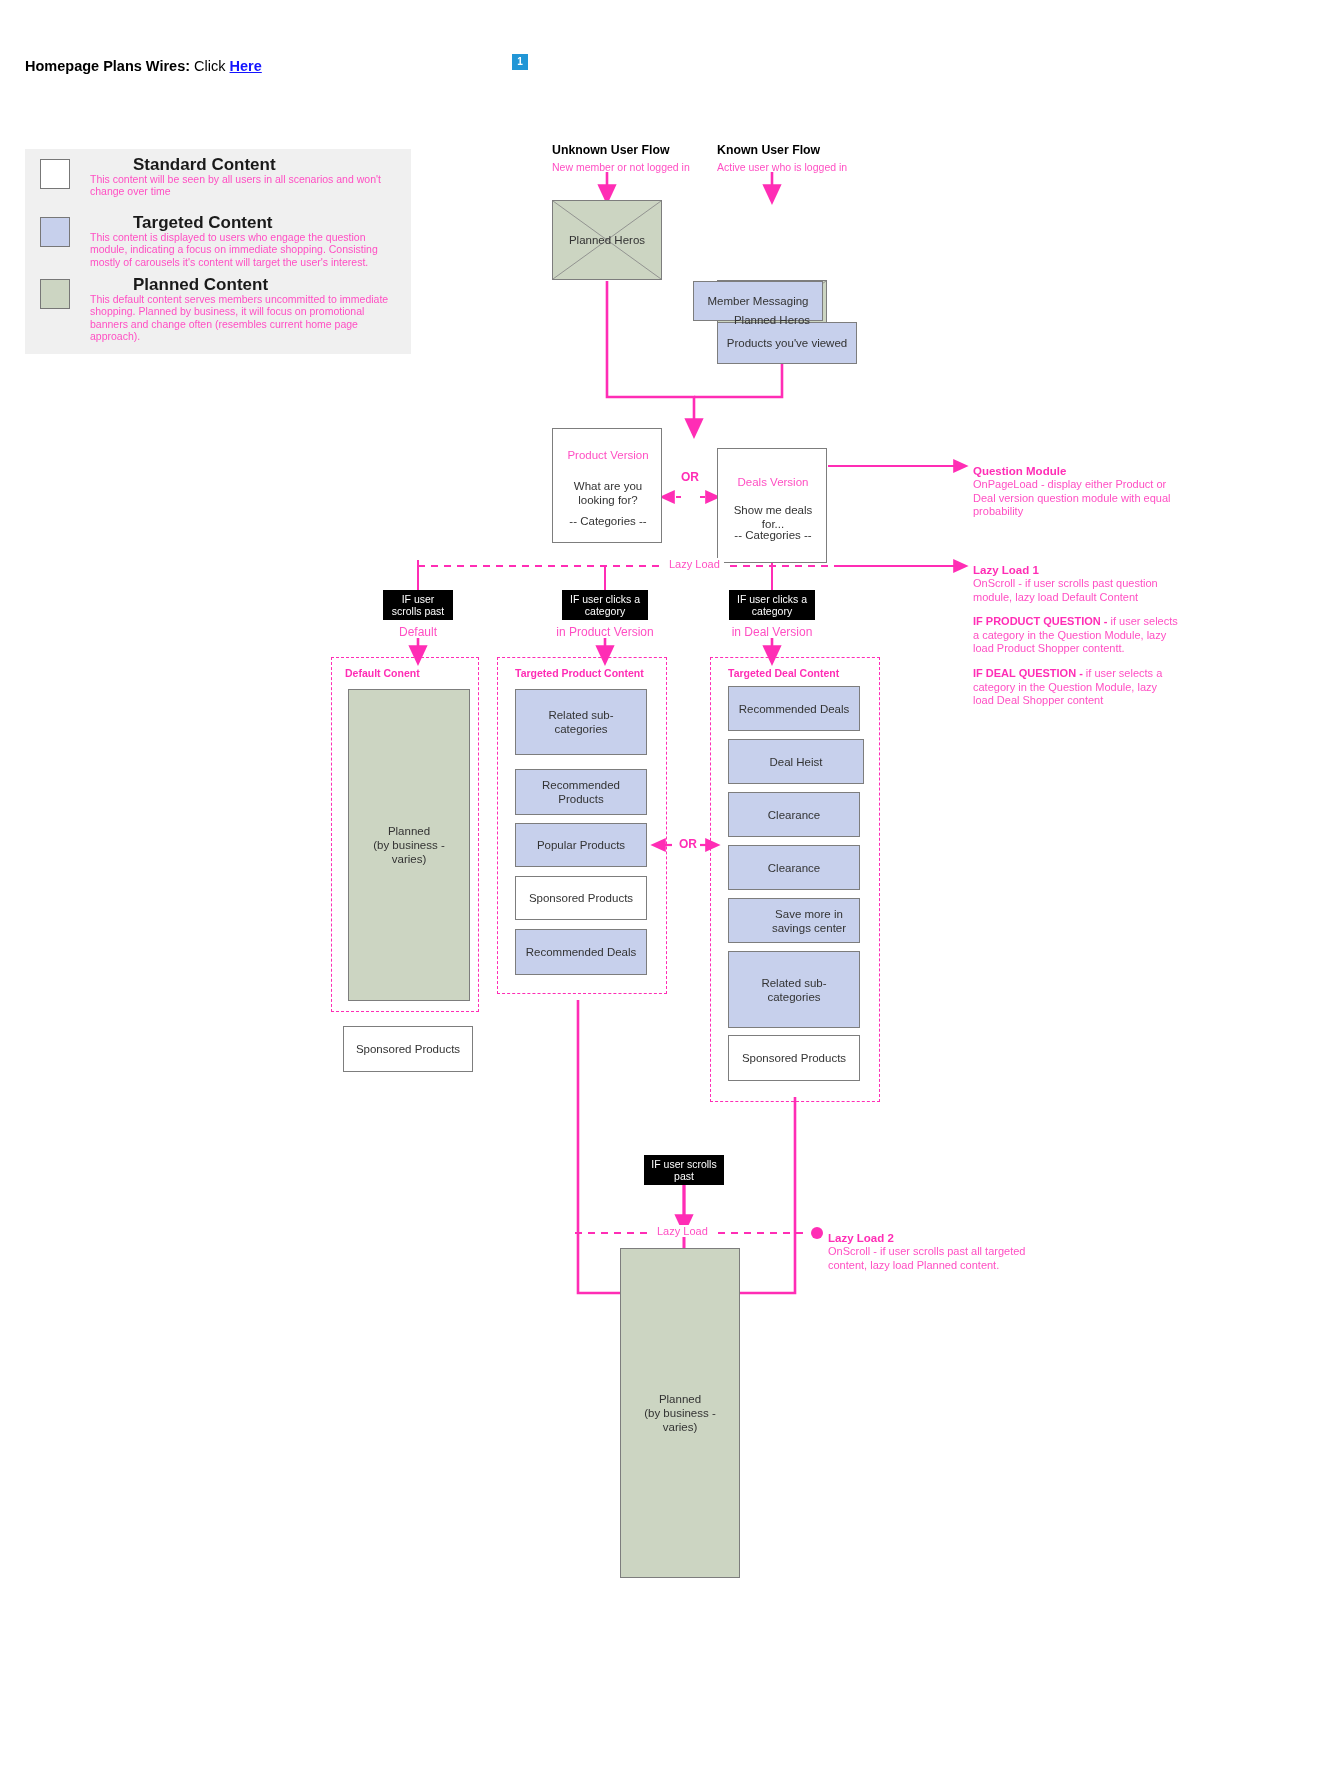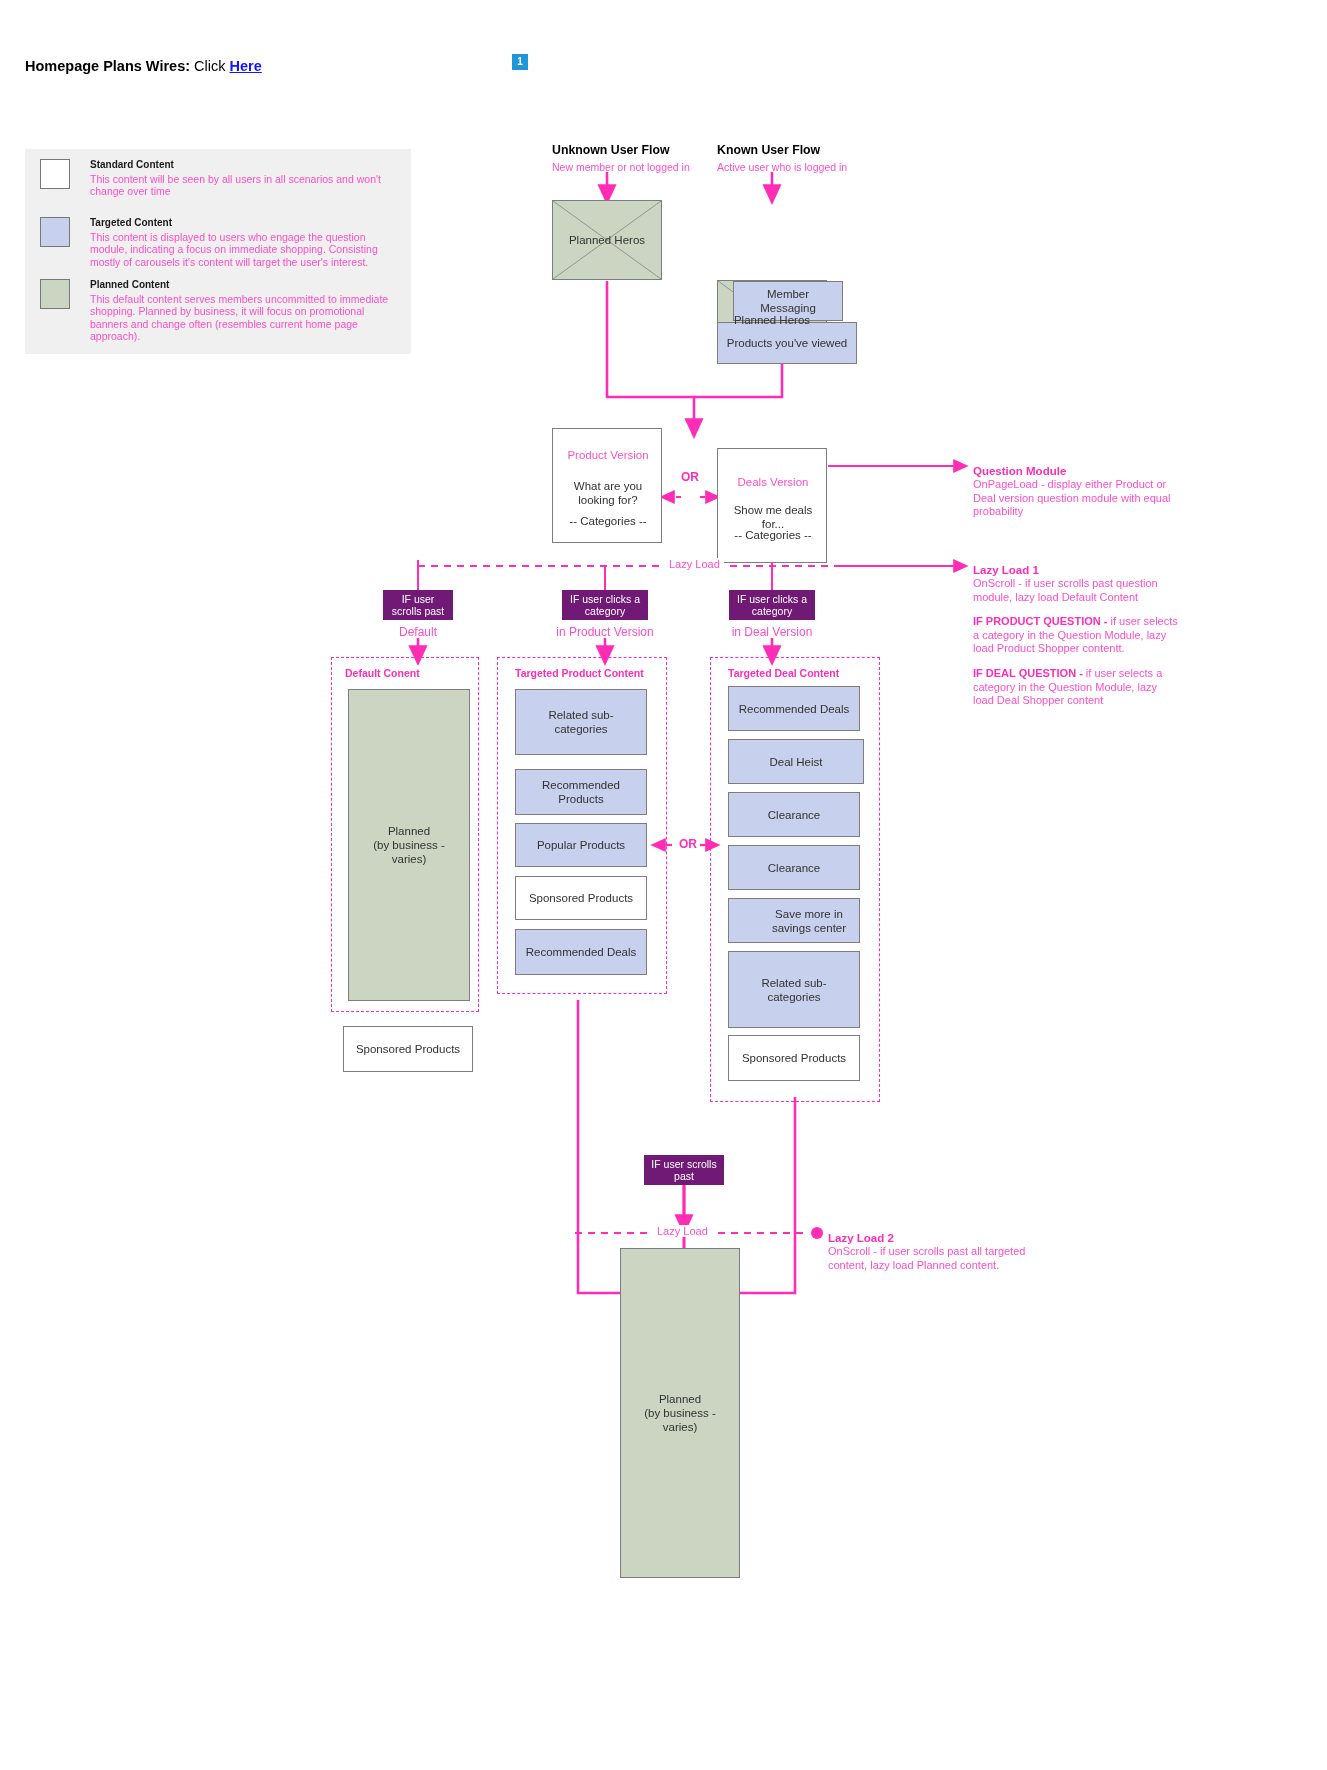--- a/index.html
+++ b/index.html
@@ -18,21 +18,21 @@
   #page-badge{
     left:512px;top:54px;width:16px;height:16px;background:#2196d6;
     color:#fff;font-size:10px;font-weight:bold;line-height:16px;text-align:center;
   }
 
   
   #legend{left:25px;top:149px;width:386px;height:205px;background:#f0f0f0;}
   .legend-row{position:absolute;left:15px;}
   .legend-swatch{position:absolute;left:0;top:2px;width:28px;height:28px;border:1px solid #777;}
   .legend-text{position:absolute;left:50px;top:0;width:310px;}
-  .legend-title{font-size:10px;font-weight:bold;color:#1a1a1a;line-height:15px;}
+  .legend-title{font-size:17px;font-weight:bold;color:#1a1a1a;line-height:15px;margin-left:43px;}
   .legend-desc{font-size:10.5px;color:#ff4fc3;line-height:12.4px;margin-top:1px;}
 
   
   .flow-head{font-size:12.3px;font-weight:bold;color:#000;}
   .flow-sub{font-size:10.5px;color:#ff4fc3;}
 
   
   .wbox{border:1px solid #7d7d7d;display:flex;align-items:center;justify-content:center;
         text-align:center;font-size:11.5px;color:#333;line-height:14px;padding:2px 6px;}
   .planned{background:#ccd5c2;}
@@ -41,21 +41,21 @@
 
   
   .xbox{position:relative;}
   .xbox .x1,.xbox .x2{position:absolute;left:0;top:0;width:100%;height:100%;}
   .xbox .lbl{position:relative;z-index:2;}
 
   
   #wires{position:absolute;left:0;top:0;width:1327px;height:1770px;pointer-events:none;}
 
   
-  .pinkbox{background:#701a75;color:#fff;font-size:10.5px;line-height:12.5px;
+  .pinkbox{background:#000000;color:#fff;font-size:10.5px;line-height:12.5px;
            text-align:center;display:flex;align-items:center;justify-content:center;padding:10px 4px;}
   .pink-cap{font-size:12px;color:#ff4fc3;text-align:center;}
 
   
   .dashgroup{border:1.6px dashed #ff2db5;}
   .group-title{font-size:10.5px;font-weight:bold;color:#ff2db5;}
 
   
   .anno-title{font-size:11.5px;font-weight:bold;color:#ff2db5;line-height:14px;}
   .anno-body{font-size:11px;color:#ff4fc3;line-height:13.6px;}
@@ -173,21 +173,21 @@
 </div>
 
 <div class="abs wbox planned xbox" style="left:717px;top:200px;width:110px;height:80px;">
   <svg class="x1" viewBox="0 0 110 80" preserveAspectRatio="none">
       <line x1="0" y1="0" x2="110" y2="80" stroke="#8a8a8a" stroke-width="0.9"></line>
       <line x1="110" y1="0" x2="0" y2="80" stroke="#8a8a8a" stroke-width="0.9"></line>
     </svg>
   <span class="lbl">Planned Heros</span>
 </div>
 
-<div class="abs wbox targeted" style="left:733px;top:281px;width:110px;height:40px;">Member Messaging</div>
+<div class="abs wbox targeted" style="left:693px;top:281px;width:130px;height:40px;">Member Messaging</div>
 <div class="abs wbox targeted" style="left:717px;top:322px;width:140px;height:42px;">Products you've viewed</div>
 
 <div class="abs standard" style="left:552px;top:428px;width:110px;height:115px;border:1px solid #7d7d7d;">
   <div class="abs" style="left:0;top:20px;width:110px;text-align:center;font-size:11.5px;color:#ff4fc3;">Product Version</div>
   <div class="abs" style="left:4px;top:50px;width:102px;text-align:center;font-size:11.5px;color:#333;line-height:14px;">What are you looking for?</div>
   <div class="abs" style="left:0;top:86px;width:110px;text-align:center;font-size:11.5px;color:#333;">-- Categories --</div>
 </div>
 
 <div class="abs or-label" style="left:681px;top:470px;">OR</div>
 

